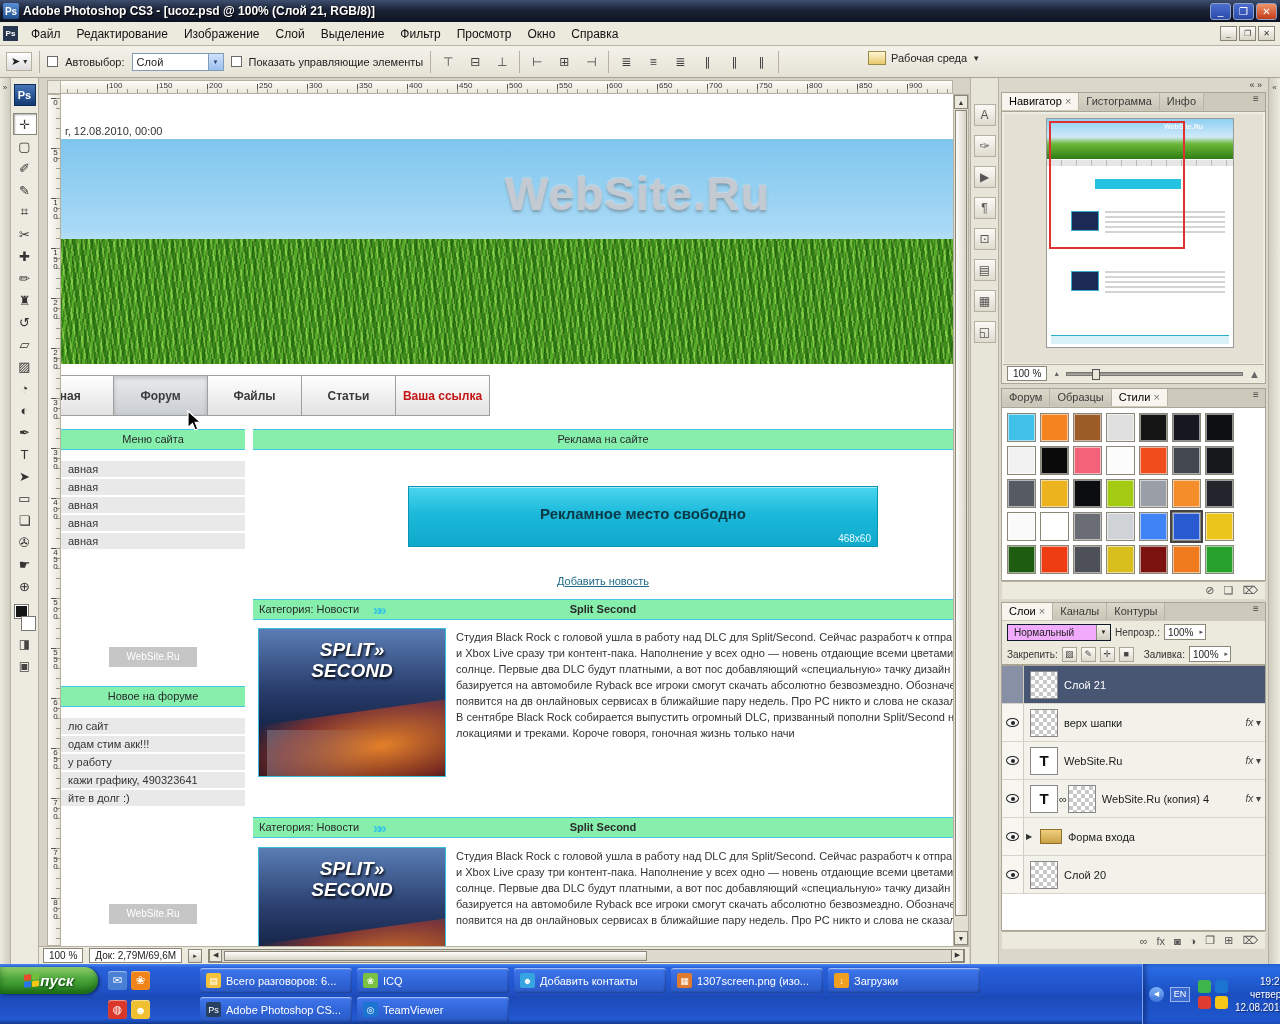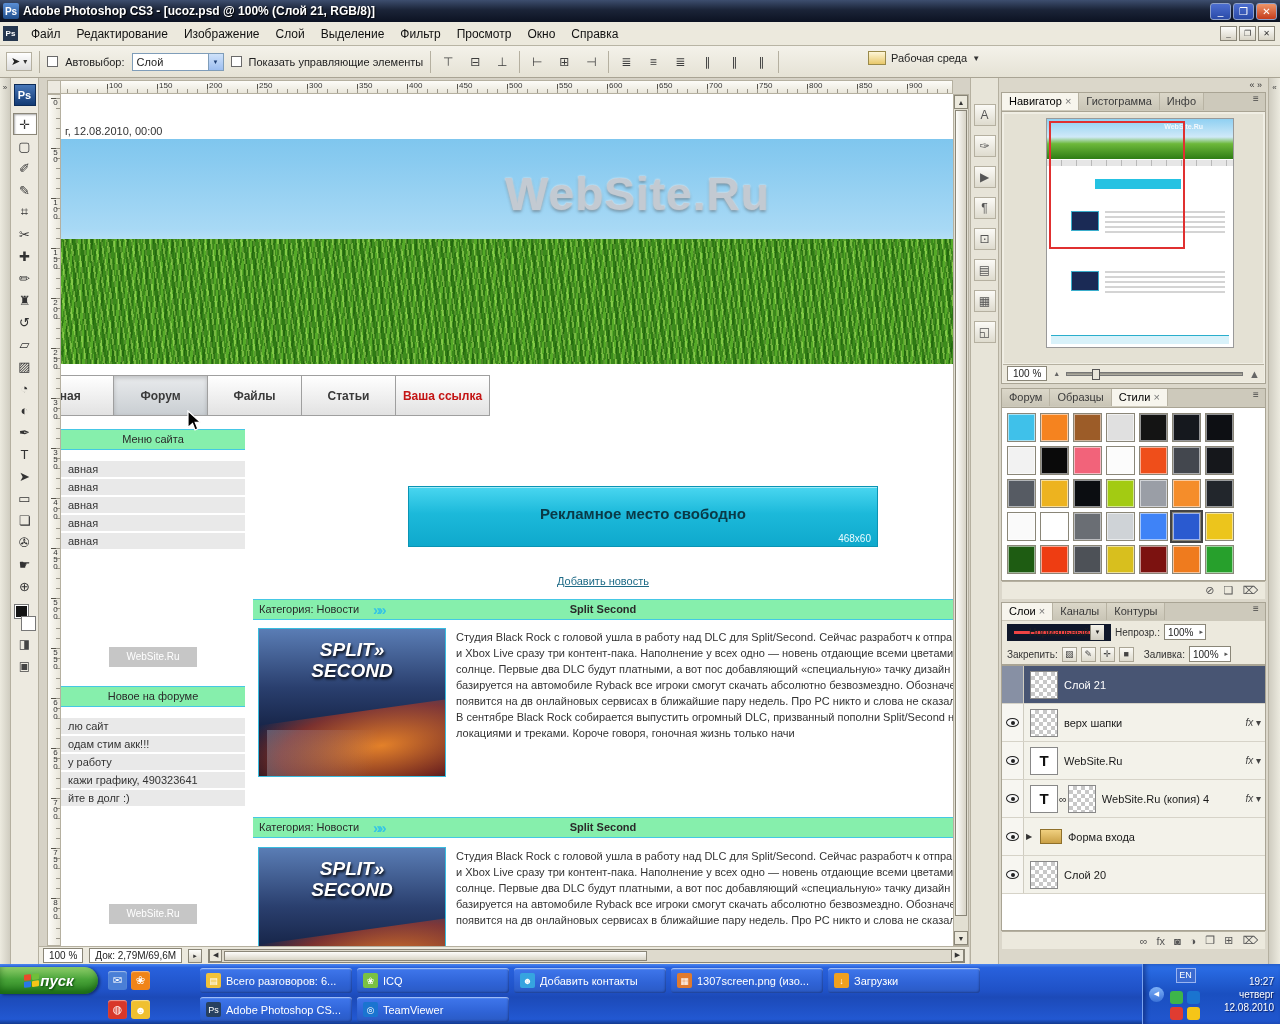--- a/index.html
+++ b/index.html
@@ -170,21 +170,21 @@
 .sthumb{position:absolute;left:14%;top:-4px;width:8px;height:11px;background:#e8e5da;border:1px solid #555}
 
 
 .swatchgrid{position:absolute;top:19px;bottom:19px;left:0;right:0;background:#fff;border:1px solid #a9a494;display:flex;flex-wrap:wrap;align-content:flex-start;padding:3px}
 .swatch{width:29px;height:29px;margin:2px;background:var(--c);border:1px solid #8a8678;box-shadow:inset 0 0 0 1px rgba(255,255,255,.55)}
 .swatch[data-selected="true"]{outline:2px solid #444;outline-offset:0}
 
 
 .lctrl{position:absolute;top:19px;height:44px;left:0;right:0;background:#ece9dd;border:1px solid #a9a494;border-top:none;font-size:10px;color:#333}
 .lcr{display:flex;align-items:center;gap:4px;padding:0 5px;height:22px}
-.blendsel{width:104px;height:17px;border:7px solid #0f172a;background:#ef4444;font-size:10px;display:flex;align-items:center;padding-left:15px;color:#222}
+.blendsel{width:104px;height:17px;border:1px solid #0f172a;background:#f0abfc;font-size:10px;display:flex;align-items:center;padding-left:6px;color:#222}
 .blendsel .dropbtn{margin-left:auto;width:14px;height:15px;border-left:1px solid #8a8678;background:linear-gradient(#f4f2ea,#cfccc0);font-size:6px;display:flex;align-items:center;justify-content:center}
 .blendsel .dropbtn::before{content:"▼"}
 .valbox{width:42px;height:16px;border:1px solid #8a8678;background:#fff;font-size:10px;display:flex;align-items:center;padding-left:3px;color:#222}
 .valbox .spin{margin-left:auto;font-size:7px;color:#555;padding-right:2px}
 .valbox .spin::before{content:"▸"}
 .lockbtn{width:15px;height:15px;border:1px solid #a9a494;background:linear-gradient(#fbfaf6,#dedbce);font-size:9px;color:#444;display:flex;align-items:center;justify-content:center}
 .lrows{position:absolute;top:63px;bottom:19px;left:0;right:0;background:#fff;border:1px solid #a9a494;overflow:hidden}
 .lrow{display:flex;align-items:center;height:38px;border-bottom:1px solid #d6d3c8;background:#f3f2ea}
 .lrow[data-selected="true"]{background:#485573}
 .lrow[data-selected="true"] .lname{color:#fff}
@@ -228,21 +228,21 @@
 .trow1{top:4px}.trow2{top:33px}
 .tbtn{width:152px;height:25px;border-radius:3px;color:#fff;font-size:11px;display:flex;align-items:center;gap:5px;padding:0 6px;white-space:nowrap;overflow:hidden;
  background:linear-gradient(180deg,#6b9bf5 0%,#3d74e9 10%,#2f63d6 60%,#2a5ac4 100%);
  box-shadow:inset 0 1px 0 rgba(255,255,255,.4),inset -1px -1px 2px rgba(0,0,30,.3)}
 .ticon{width:15px;height:15px;border-radius:2px;background:var(--c);font-size:9px;display:flex;align-items:center;justify-content:center;color:#fff;flex-shrink:0}
 .tray{position:absolute;right:0;top:0;height:60px;width:138px;border-left:1px solid #7ba3f0;
  background:linear-gradient(180deg,#2c70ea,#1a4fc0 50%,#2157d0);box-shadow:inset 3px 0 4px rgba(0,0,40,.35);
  display:flex;align-items:center;padding:4px 6px;gap:6px}
 .hidearr{width:15px;height:15px;border-radius:50%;background:linear-gradient(#7fb2f8,#3a72d8);color:#fff;font-size:7px;display:flex;align-items:center;justify-content:center;flex-shrink:0}
 .hidearr::before{content:"◀"}
-.traycol{display:flex;flex-direction:column;gap:8px;align-items:center}
+.traycol{display:flex;flex-direction:row;gap:8px;align-items:center}
 .lang{width:20px;height:15px;background:#3a6ad0;border:1px solid #9ab4f0;color:#fff;font-size:9px;text-align:center;line-height:13px}
 .tdots{display:grid;grid-template-columns:14px 14px;gap:3px}
 .tdot{width:13px;height:13px;border-radius:3px;background:var(--c)}
 .clock{margin-left:auto;text-align:right;color:#fff;font-size:10px;line-height:13px;text-shadow:1px 1px 1px rgba(0,0,40,.6)}
 </style>
 </head>
 <body>
 
 <div class="screen">
 
@@ -501,20 +501,21 @@
             <div class="mitem">лю сайт</div>
               <div class="mitem">одам стим акк!!!</div>
               <div class="mitem">у работу</div>
               <div class="mitem">кажи графику, 490323641</div>
               <div class="mitem">йте в долг :)</div>
           </div>
           <div class="sban bot">WebSite.Ru</div>
         </div>
 
         <div class="maincol">
+          <div class="adrow crow tcenter">Реклама на сайте</div>
 
           <div class="adbanner">
             <div class="adb-text">Рекламное место свободно</div>
             <div class="adb-size">468x60</div>
           </div>
 
           <div class="addnews"><span>Добавить новость</span></div>
 
           <div class="nhead nhead1 crow">
             <span class="cat">Категория: Новости</span>

